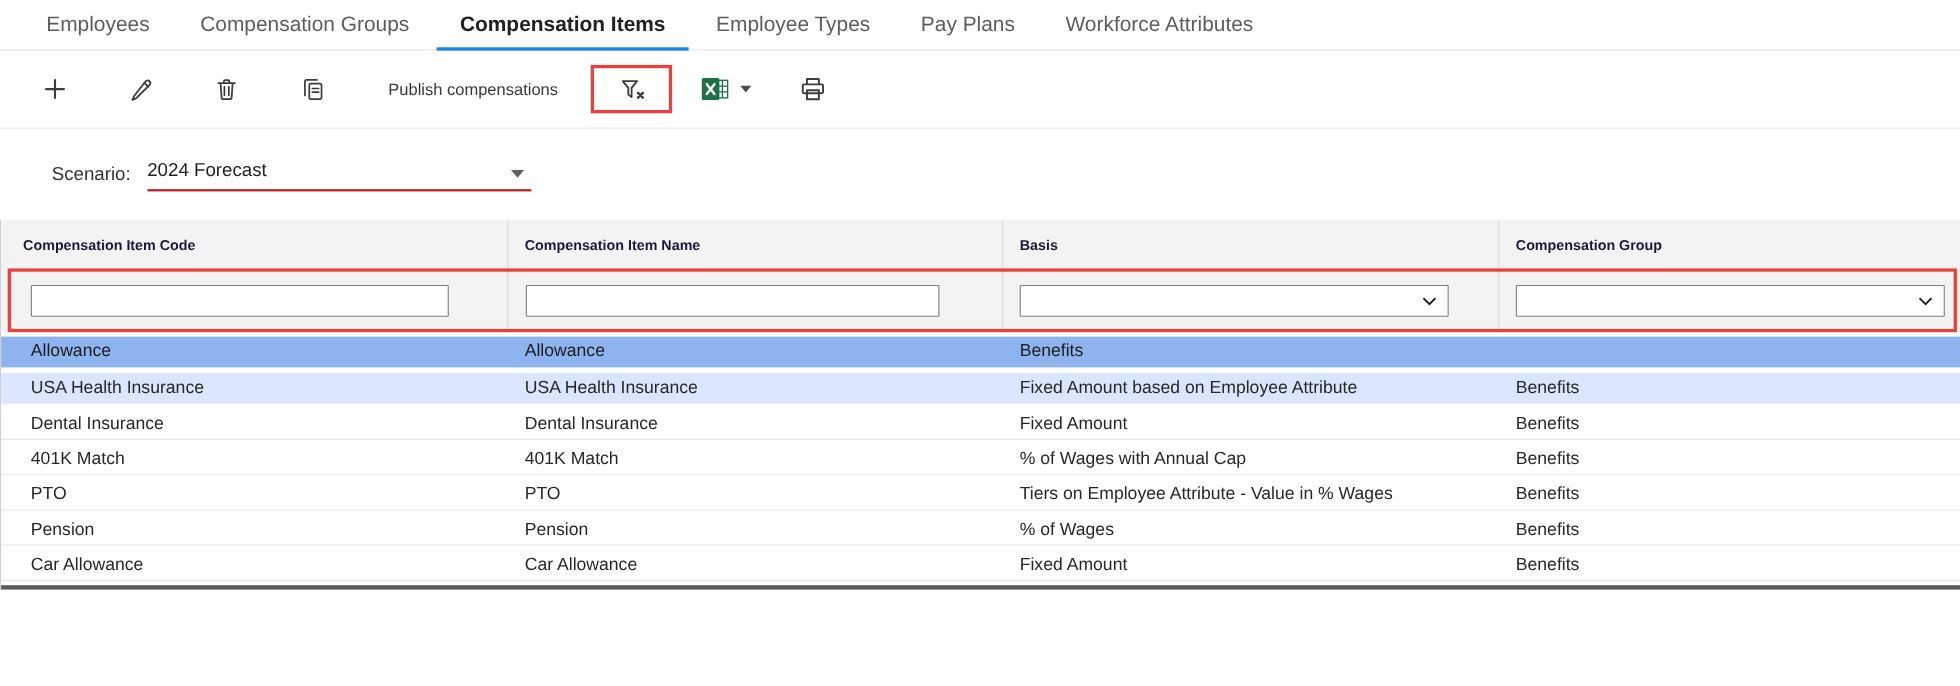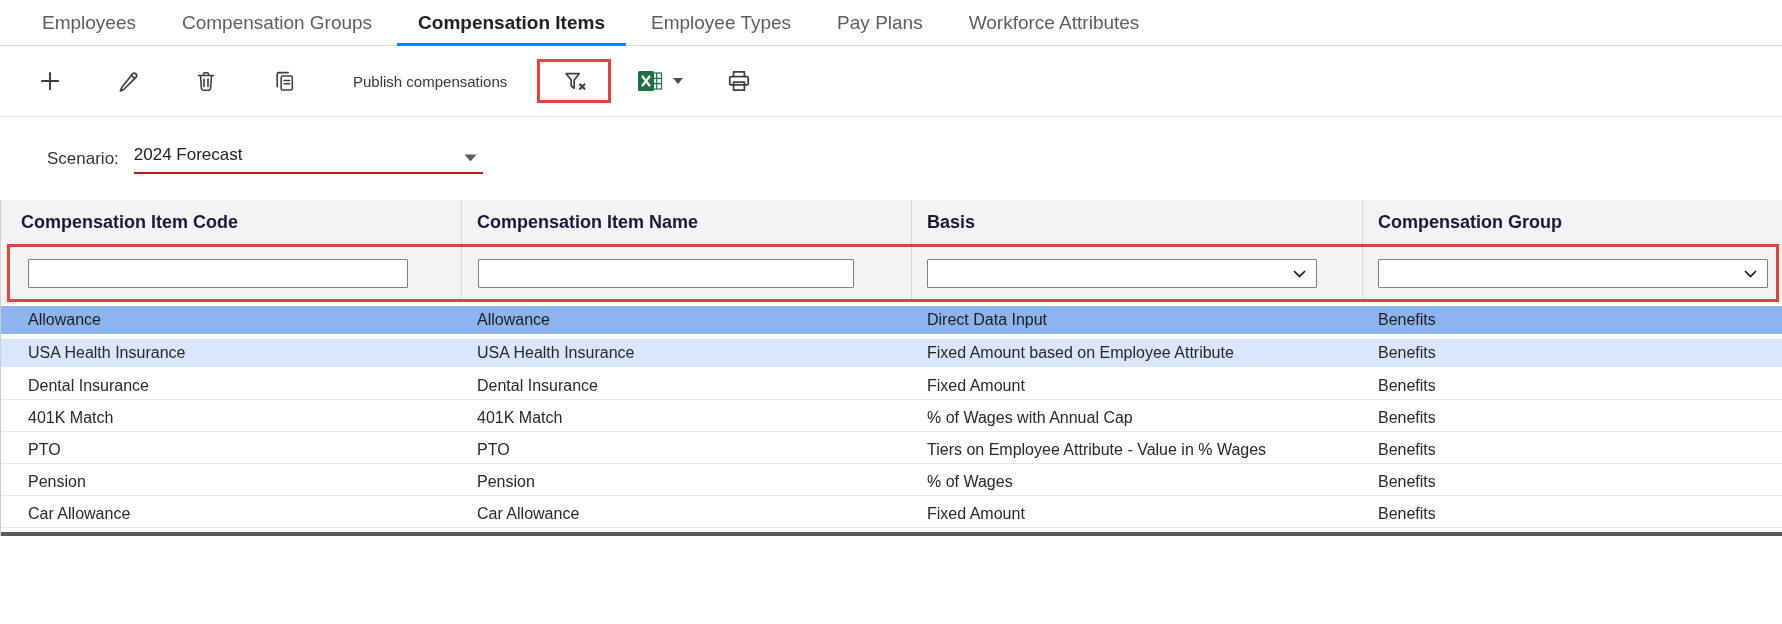--- a/index.html
+++ b/index.html
@@ -68,21 +68,21 @@
   .scenario-select svg { margin-bottom:3px; }
 
   
   .grid { position:relative; border-left:1px solid #cfcfcf; }
   .grid-header, .filter-row, .grid-row {
     display:grid; grid-template-columns:461px 450px 451px 419px;
   }
   .grid-header { height:44px; background:#F3F3F3; align-items:center; }
   .grid-header .hcell {
     height:44px; display:flex; align-items:center;
-    font-size:18px; font-weight:700; color:#18183c; padding-left:15px;
+    font-size:13px; font-weight:700; color:#18183c; padding-left:15px;
   }
   .grid-header .hcell.c1 { padding-left:20px; }
   .grid-header .hcell:not(.c4), .filter-row .fcell:not(.c4) { border-right:1px solid #d9d9d9; }
 
   .filter-row { height:58px; background:#F3F3F3; align-items:center; }
   .filter-row .fcell { height:58px; display:flex; align-items:center; padding-left:15px; }
   .filter-row .fcell.c1 { padding-left:27px; }
   .filter-row .fcell.c2 { padding-left:16px; }
   .filter-input {
     width:380px; height:29px; border:1px solid #7f7f7f; border-radius:1px;
@@ -232,21 +232,20 @@
         </div>
       </div>
     </div>
 
     <div class="red-annotation"></div>
 
     <div class="grid-body">
   <div class="grid-row selected">
     <div class="cell c1">Allowance</div>
     <div class="cell c2">Allowance</div>
-    <div class="cell c3">Direct Data Input</div>
     <div class="cell c4">Benefits</div>
   </div>
 
   <div class="grid-row highlighted">
     <div class="cell c1">USA Health Insurance</div>
     <div class="cell c2">USA Health Insurance</div>
     <div class="cell c3">Fixed Amount based on Employee Attribute</div>
     <div class="cell c4">Benefits</div>
   </div>
 

